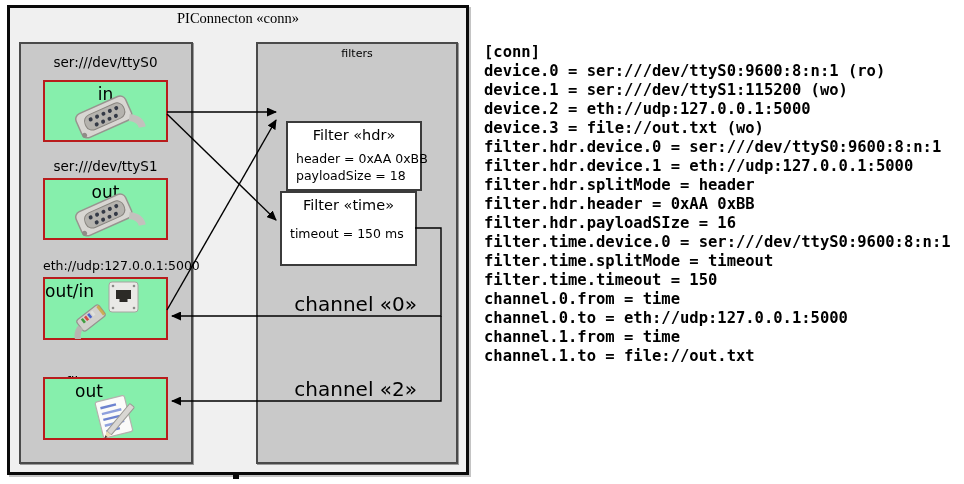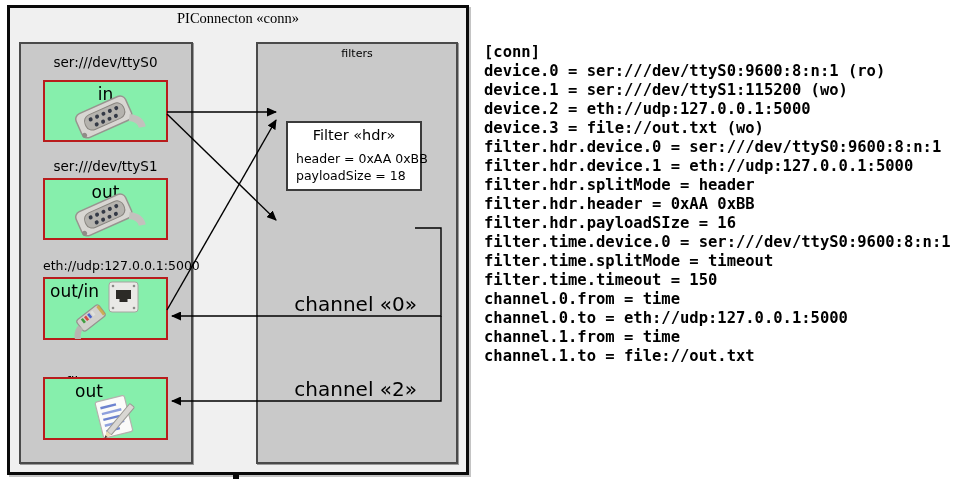--- a/index.html
+++ b/index.html
@@ -32,21 +32,21 @@
     position:absolute; width:125px; text-align:center;
     font-size:13.5px; white-space:nowrap;
   }
   .dev-label.small { font-size:12.5px; }
   .dev-box {
     position:absolute; width:121px; height:58px;
     background:#86efac; border:2px solid #b91c1c;
   }
   .dir-label { position:absolute; top:2px; left:0; width:100%;
     text-align:center; font-size:17px; }
-  .dir-label.left { text-align:right; padding-left:5px; width:auto; }
+  .dir-label.left { text-align:right; width:auto; }
   .icon { position:absolute; }
   .filter-box {
     position:absolute; background:#ffffff; border:2px solid #3b3b3b;
   }
   .filter-title { position:absolute; top:4px; left:0; width:100%;
     text-align:center; font-size:14.5px; }
   .filter-props { position:absolute; left:8px; top:27px;
     font-size:12.5px; line-height:17px; white-space:pre; }
   .channel-label {
     position:absolute; left:280px; width:137px; text-align:right;
@@ -164,20 +164,24 @@
         <polygon points="-7,0 -4,-1.4 -4,1.4" fill="#41403c"></polygon>
       </g>
     </svg>
   </div>
 
   <div class="filter-box" style="left:286px; top:82px; width:132px; height:66px;margin-top:39px;">
     <div class="filter-title">Filter «hdr»</div>
     <div class="filter-props">header = 0xAA 0xBB
 payloadSize = 18</div>
   </div>
+  <div class="filter-box" style="left:280px; top:191px; width:133px; height:71px;">
+    <div class="filter-title">Filter «time»</div>
+    <div class="filter-props" style="top:32px;">timeout = 150 ms</div>
+  </div>
 
   <div class="channel-label" style="top:292px;">channel «0»</div>
   <div class="channel-label" style="top:377px;">channel «2»</div>
 
   <svg id="lines-overlay" width="482" height="484" viewBox="0 0 482 484">
     <defs>
       <marker id="arr" markerWidth="11" markerHeight="9" refX="9" refY="4.5" orient="auto" markerUnits="userSpaceOnUse">
         <path d="M0,0 L10,4.5 L0,9 z" fill="#000"></path>
       </marker>
     </defs>

